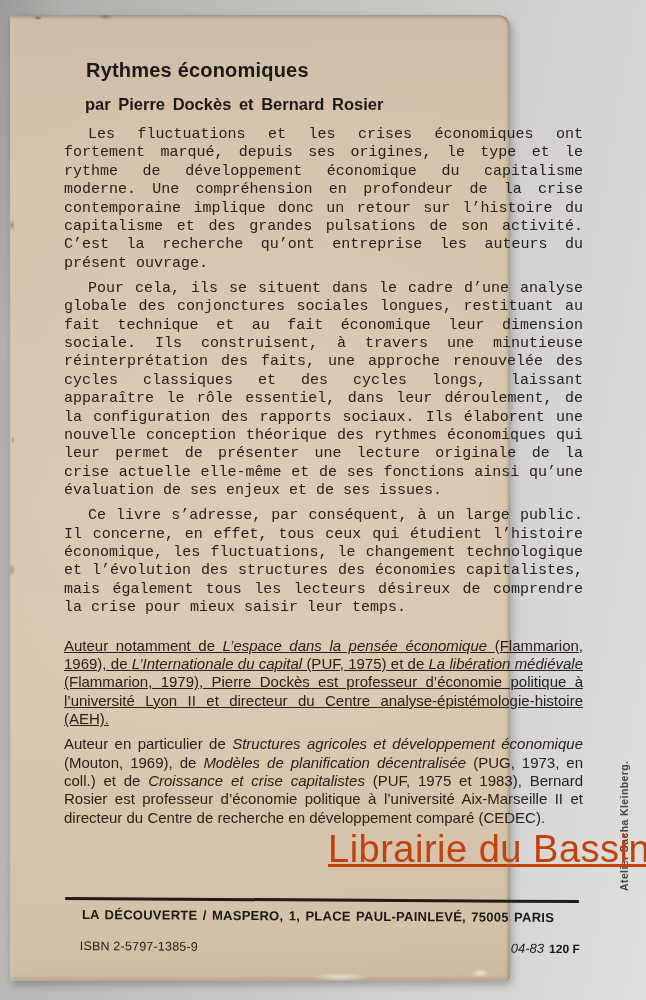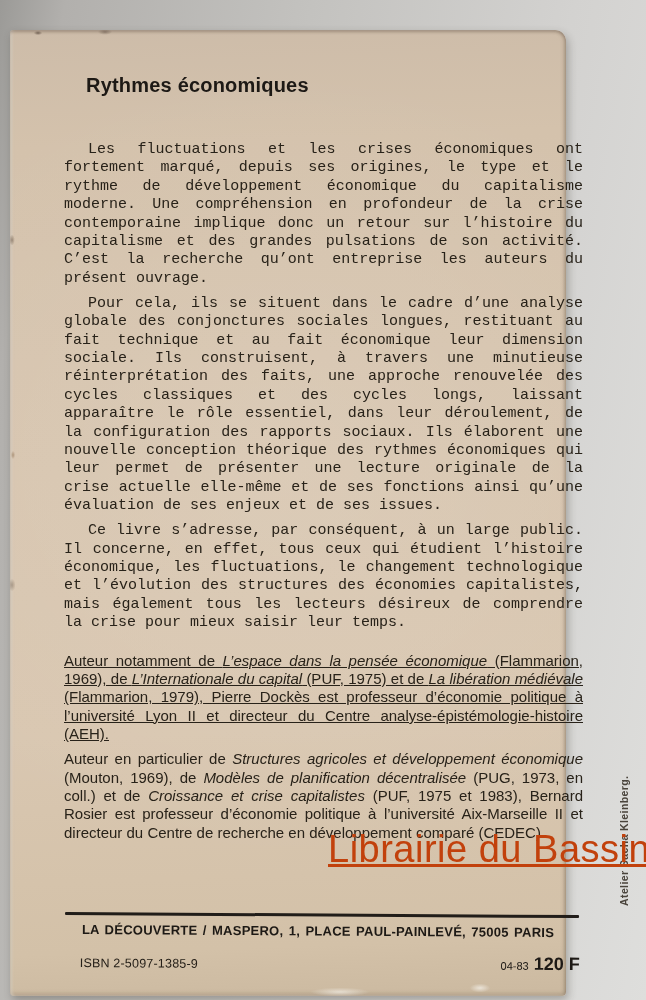--- a/index.html
+++ b/index.html
@@ -5,21 +5,21 @@
   html,body{margin:0;padding:0;}
   body{
     width:646px;height:1000px;overflow:hidden;
     font-family:"Liberation Sans",sans-serif;
     background:linear-gradient(100deg,#9b9a97 0%,#b2b0ad 8%,#c3c2bf 38%,#d3d2d0 70%,#dededc 100%);
   }
   .photo{position:relative;width:646px;height:1000px;}
 
   
   .book{
-    position:absolute;left:10px;top:30px;width:556px;height:966px;
+    position:absolute;left:10px;top:15px;width:500px;height:966px;
     background:
       radial-gradient(120% 60% at 50% 45%, rgba(255,255,255,0.10), rgba(0,0,0,0) 70%),
       linear-gradient(178deg,#cdbca9 0%,#d4c2ac 12%,#d7c5af 45%,#d9c7b1 72%,#d3c1a8 94%,#cbb9a0 100%);
     border-radius:3px 11px 4px 4px;
     box-shadow:
       inset 0 2px 3px rgba(70,50,35,0.30),
       inset 2px 0 3px rgba(255,255,250,0.45),
       inset -2px 0 4px rgba(90,70,55,0.18),
       inset 0 -2px 4px rgba(90,70,55,0.25),
       2px 4px 8px rgba(40,35,30,0.30);
@@ -78,55 +78,56 @@
     position:absolute;left:72px;top:892px;width:506px;
     font-size:13px;font-weight:bold;letter-spacing:.25px;word-spacing:1.5px;
     white-space:nowrap;color:#1d1915;
   }
   .isbn-row{
     position:absolute;left:70px;top:921px;width:500px;
     display:flex;justify-content:space-between;align-items:baseline;
   }
   .isbn{font-size:12.5px;letter-spacing:.2px;color:#262019;}
   .price-group{white-space:nowrap;color:#1d1915;}
-  .date-code{font-size:11px;}
-  .price{font-size:18px;font-weight:bold;margin-left:5px;}
+  .date-code{font-size:13px;font-style:italic;}
+  .price{font-size:12px;font-weight:bold;margin-left:5px;}
 
   .watermark{
     position:absolute;left:328px;top:828px;
     font-size:38px;font-weight:400;letter-spacing:.5px;white-space:nowrap;
     color:#c2410c;z-index:5;text-decoration:underline;
   }
 </style>
 </head>
 <body>
 
 <div class="photo">
 
   <div class="book">
 
     <h1 class="title">Rythmes économiques</h1>
+    <h2 class="byline">par Pierre Dockès et Bernard Rosier</h2>
 
     <div class="blurb">
       <p class="indent">Les fluctuations et les crises économiques ont fortement marqué, depuis ses origines, le type et le rythme de développement économique du capitalisme moderne. Une compréhension en profondeur de la crise contemporaine implique donc un retour sur l’histoire du capitalisme et des grandes pulsations de son activité. C’est la recherche qu’ont entreprise les auteurs du présent ouvrage.</p>
       <p class="indent">Pour cela, ils se situent dans le cadre d’une analyse globale des conjonctures sociales longues, restituant au fait technique et au fait économique leur dimension sociale. Ils construisent, à travers une minutieuse réinterprétation des faits, une approche renouvelée des cycles classiques et des cycles longs, laissant apparaître le rôle essentiel, dans leur déroulement, de la configuration des rapports sociaux. Ils élaborent une nouvelle conception théorique des rythmes économiques qui leur permet de présenter une lecture originale de la crise actuelle elle-même et de ses fonctions ainsi qu’une évaluation de ses enjeux et de ses issues.</p>
       <p class="indent">Ce livre s’adresse, par conséquent, à un large public. Il concerne, en effet, tous ceux qui étudient l’histoire économique, les fluctuations, le changement technologique et l’évolution des structures des économies capitalistes, mais également tous les lecteurs désireux de comprendre la crise pour mieux saisir leur temps.</p>
 
       <p class="author-note first-note"><span>Auteur notamment de </span><em>L’espace dans la pensée économique</em><span> (Flamma­rion, 1969), de </span><em>L’Internationale du capital</em><span> (PUF, 1975) et de </span><em>La libération médiévale</em><span> (Flammarion, 1979), Pierre Dockès est professeur d’économie politique à l’université Lyon II et directeur du Centre analyse-épistémologie-histoire (AEH).</span></p>
 
       <p class="author-note"><span>Auteur en particulier de </span><em>Structures agricoles et développement économique</em><span> (Mouton, 1969), de </span><em>Modèles de planification décentralisée</em><span> (PUG, 1973, en coll.) et de </span><em>Croissance et crise capitalistes</em><span> (PUF, 1975 et 1983), Bernard Rosier est professeur d’économie politique à l’université Aix-Marseille II et directeur du Centre de recherche en développement comparé (CEDEC).</span></p>
     </div>
 
     <div class="credit">Atelier Sacha Kleinberg.</div>
 
     <div class="footer">
       <div class="rule"></div>
       <div class="publisher">LA DÉCOUVERTE / MASPERO, 1, PLACE PAUL-PAINLEVÉ, 75005 PARIS</div>
       <div class="isbn-row">
-        <span class="isbn">ISBN 2-5097-1385-9</span>
+        <span class="isbn">ISBN 2-5797-1385-9</span>
         <span class="price-group"><span class="date-code">04-83</span><span class="price">120 F</span></span>
       </div>
     </div>
 
   </div>
 
   <div class="watermark">Librairie du Bassin</div>
 
 </div>
 

